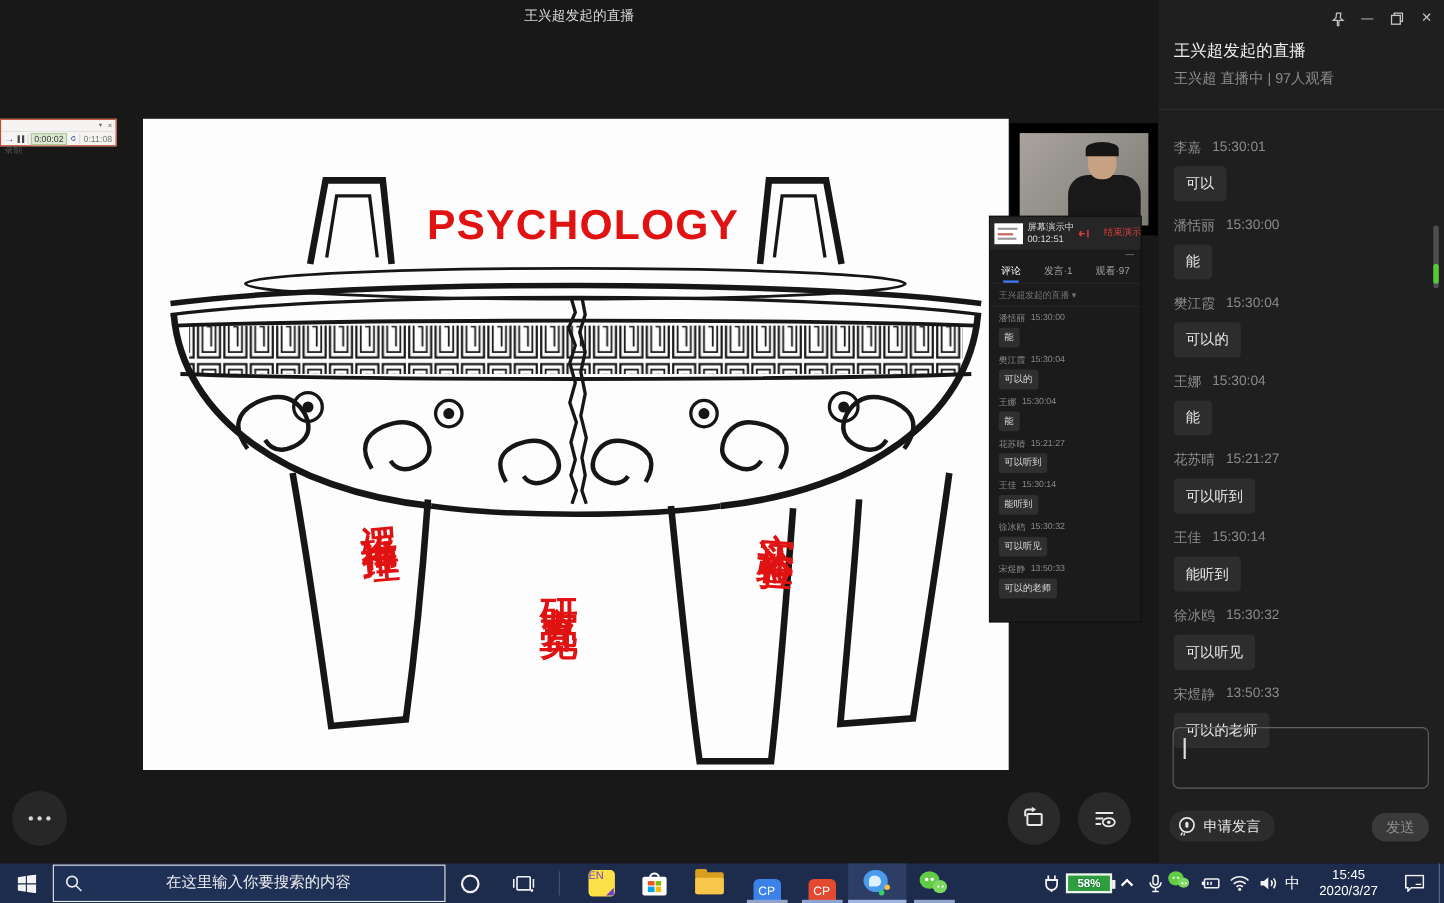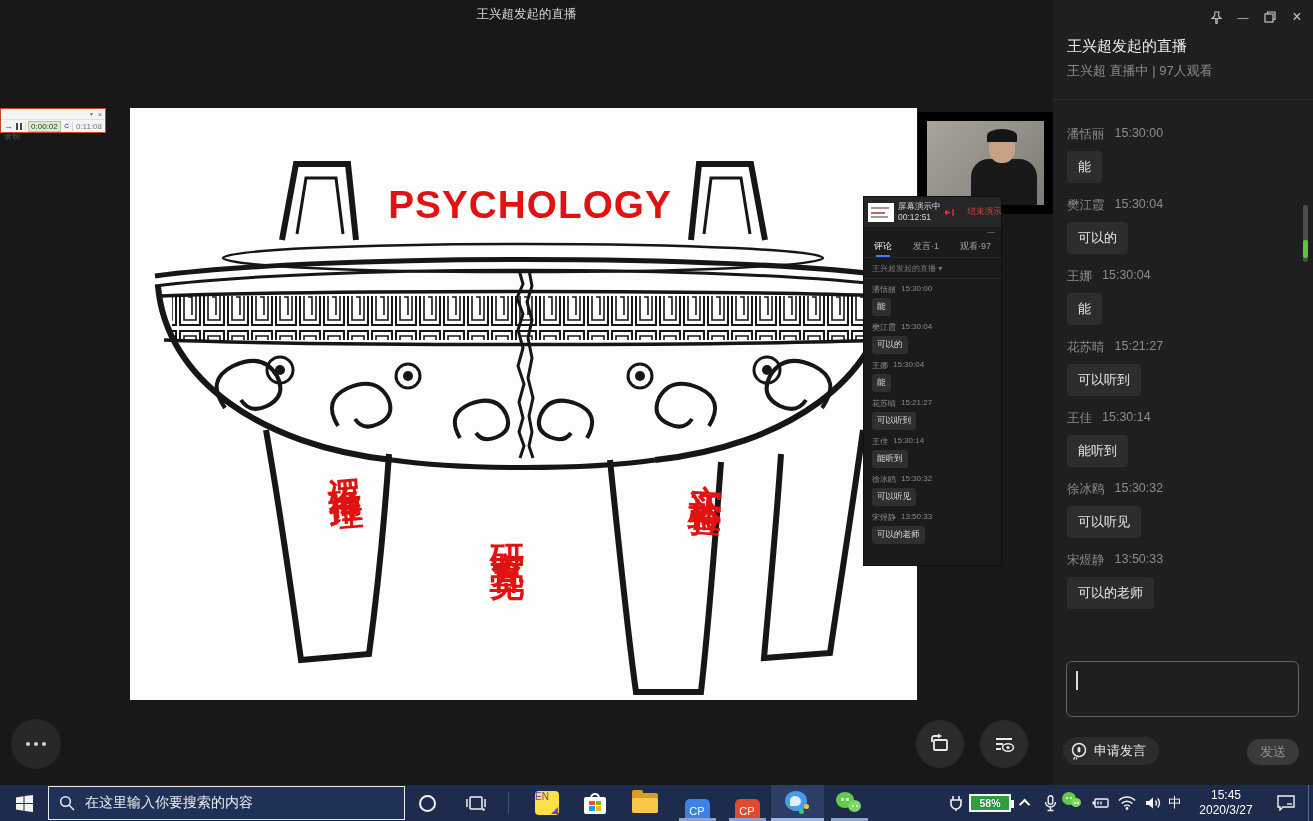--- a/index.html
+++ b/index.html
@@ -33,21 +33,21 @@
   .rec-sep { width:1px; height:9px; background:#d8d6d2; }
 
   
   .webcam { position:absolute; left:918px; top:112px; width:135px; height:102px; background:#000; }
   .webcam-video { position:absolute; left:9px; top:9px; width:117px; height:84px; background:linear-gradient(135deg,#a8a49d 0%,#8f8b85 60%,#7d7973 100%); overflow:hidden; }
   .person-body { position:absolute; left:44px; top:38px; width:66px; height:50px; background:#191919; border-radius:18px 18px 0 0; }
   .person-head { position:absolute; left:62px; top:12px; width:26px; height:30px; background:#c7a183; border-radius:45%; }
   .person-hair { position:absolute; left:60px; top:8px; width:30px; height:13px; background:#151515; border-radius:50% 50% 0 0; }
 
   
-  .sharepanel { position:absolute; left:864px; top:197px; width:137px; height:368px; background:#1b1b1b; box-shadow:0 0 0 1px #101010; overflow:hidden; font-size:9px; }
+  .sharepanel { position:absolute; left:900px; top:197px; width:137px; height:368px; background:#1b1b1b; box-shadow:0 0 0 1px #101010; overflow:hidden; font-size:9px; }
   .sp-header { display:flex; align-items:center; gap:4px; background:#262626; padding:4px 4px; height:30px; }
   .sp-thumb { width:26px; height:19px; background:#fff; position:relative; flex:0 0 auto; }
   .sp-thumb i { position:absolute; left:3px; height:2px; background:#9a9a9a; }
   .sp-thumb i:nth-child(1){ top:4px; width:18px; }
   .sp-thumb i:nth-child(2){ top:9px; width:14px; background:#c06a5a; }
   .sp-thumb i:nth-child(3){ top:13px; width:17px; }
   .sp-status { color:#d8d8d8; font-size:8.5px; line-height:1.3; white-space:nowrap; }
   .sp-end { margin-left:auto; color:#e23d3d; font-size:8.5px; display:flex; align-items:center; gap:14px; white-space:nowrap; }
   .sp-collapse { text-align:right; color:#8a8a8a; font-size:8px; padding:1px 6px 0 0; height:10px; line-height:8px; }
   .sp-tabs { display:flex; justify-content:space-between; padding:3px 10px 0 10px; color:#a0a0a0; font-size:9px; height:20px; }
@@ -84,21 +84,21 @@
   .chat-caret { position:absolute; left:9px; top:9px; width:1.5px; height:19px; background:#dcdcdc; }
   .apply-btn { position:absolute; left:10px; top:737px; height:28px; border-radius:15px; background:#2c2c2c; color:#e8e8e8; font-size:13px; display:flex; align-items:center; gap:5px; padding:0 13px 0 6px; border:none; }
   .send-btn { position:absolute; left:1248px; top:739px; width:52px; height:26px; border-radius:14px; background:#3a3a3a; color:#8f8f8f; font-size:13px; border:none; text-align:center; }
   .send-btn { left:auto; right:14px; position:absolute; }
 
   
   .taskbar { position:absolute; left:0; top:785px; width:1313px; height:36px; background:#1d2b4d; }
   .tb-item { position:absolute; top:0; height:36px; display:flex; align-items:center; justify-content:center; }
   .start { left:0; width:48px; }
   .searchbox { position:absolute; left:48px; top:1px; width:357px; height:34px; border:1px solid #e8e8e8; background:#203157; display:flex; align-items:center; gap:10px; padding:0 10px; }
-  .searchbox input { background:transparent; border:none; outline:none; color:#ececec; font-size:14px; width:300px; font-family:Liberation Serif, serif; }
+  .searchbox input { background:transparent; border:none; outline:none; color:#ececec; font-size:14px; width:300px; font-family:Liberation Serif, serif;text-align:center; }
   .searchbox input::placeholder { color:#ececec; opacity:1; }
   .cortana { left:405px; width:44px; }
   .cortana-ring { width:17px; height:17px; border:2.5px solid #f2f2f2; border-radius:50%; }
   .taskview { left:455px; width:42px; }
   .tb-divider { position:absolute; left:508px; top:7px; width:1px; height:22px; background:#41527a; }
   .app { width:44px; }
   .app-en { left:525px; } .app-store { left:573px; } .app-folder { left:623px; }
   .app-cpb { left:675px; } .app-cpr { left:725px; }
   .app-wecom { left:771px; width:53px; background:#2c3e66; }
   .app-wechat { left:827px; }
@@ -344,20 +344,24 @@
         </svg>
     </span>
     <span class="ctl" style="font-size:16px;">×</span>
   </div>
   <div class="chat-title">王兴超发起的直播</div>
   <div class="chat-status">王兴超 直播中 | 97人观看</div>
   <div class="chat-divider"></div>
 
   <div class="chat-msgs">
     <div class="cmsg"><div class="cmsg-head">
+          <span>李嘉</span>
+          <span>15:30:01</span>
+        </div><span class="cmsg-bubble">可以</span></div>
+    <div class="cmsg"><div class="cmsg-head">
           <span>潘恬丽</span>
           <span>15:30:00</span>
         </div><span class="cmsg-bubble">能</span></div>
     <div class="cmsg"><div class="cmsg-head">
           <span>樊江霞</span>
           <span>15:30:04</span>
         </div><span class="cmsg-bubble">可以的</span></div>
     <div class="cmsg"><div class="cmsg-head">
           <span>王娜</span>
           <span>15:30:04</span>

